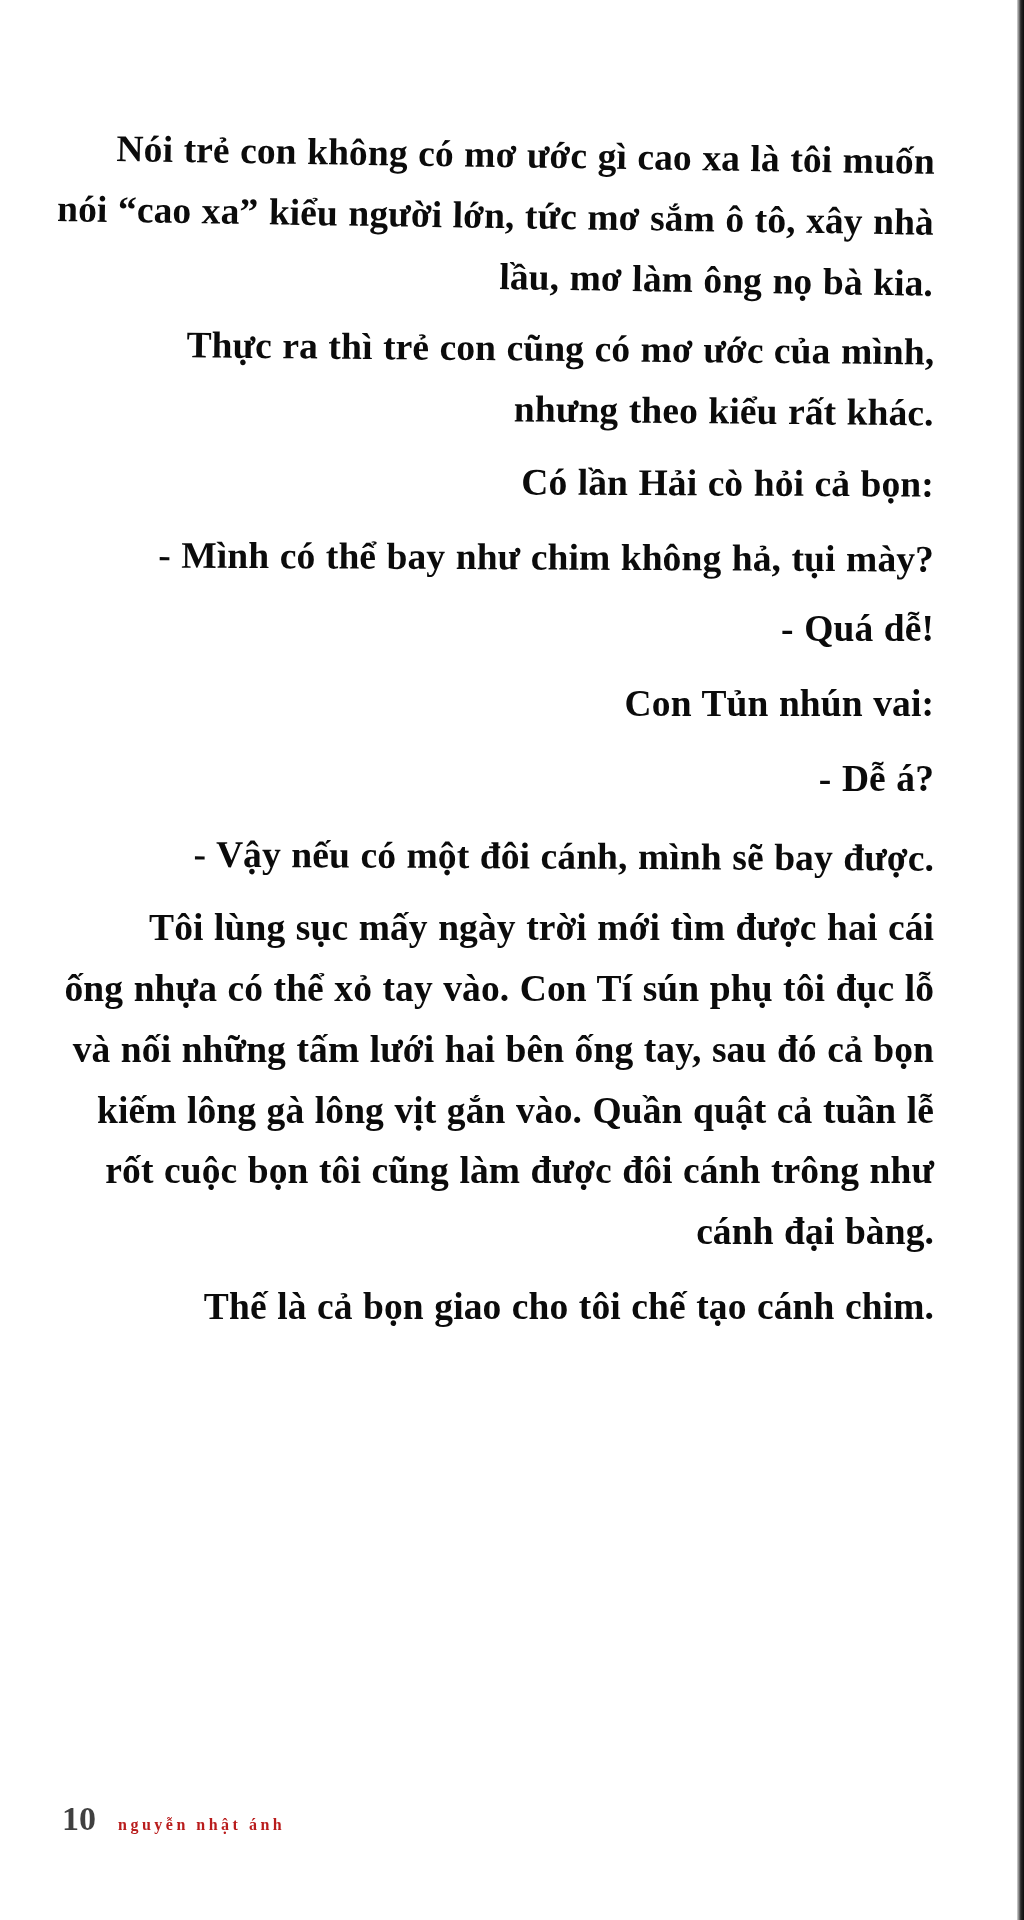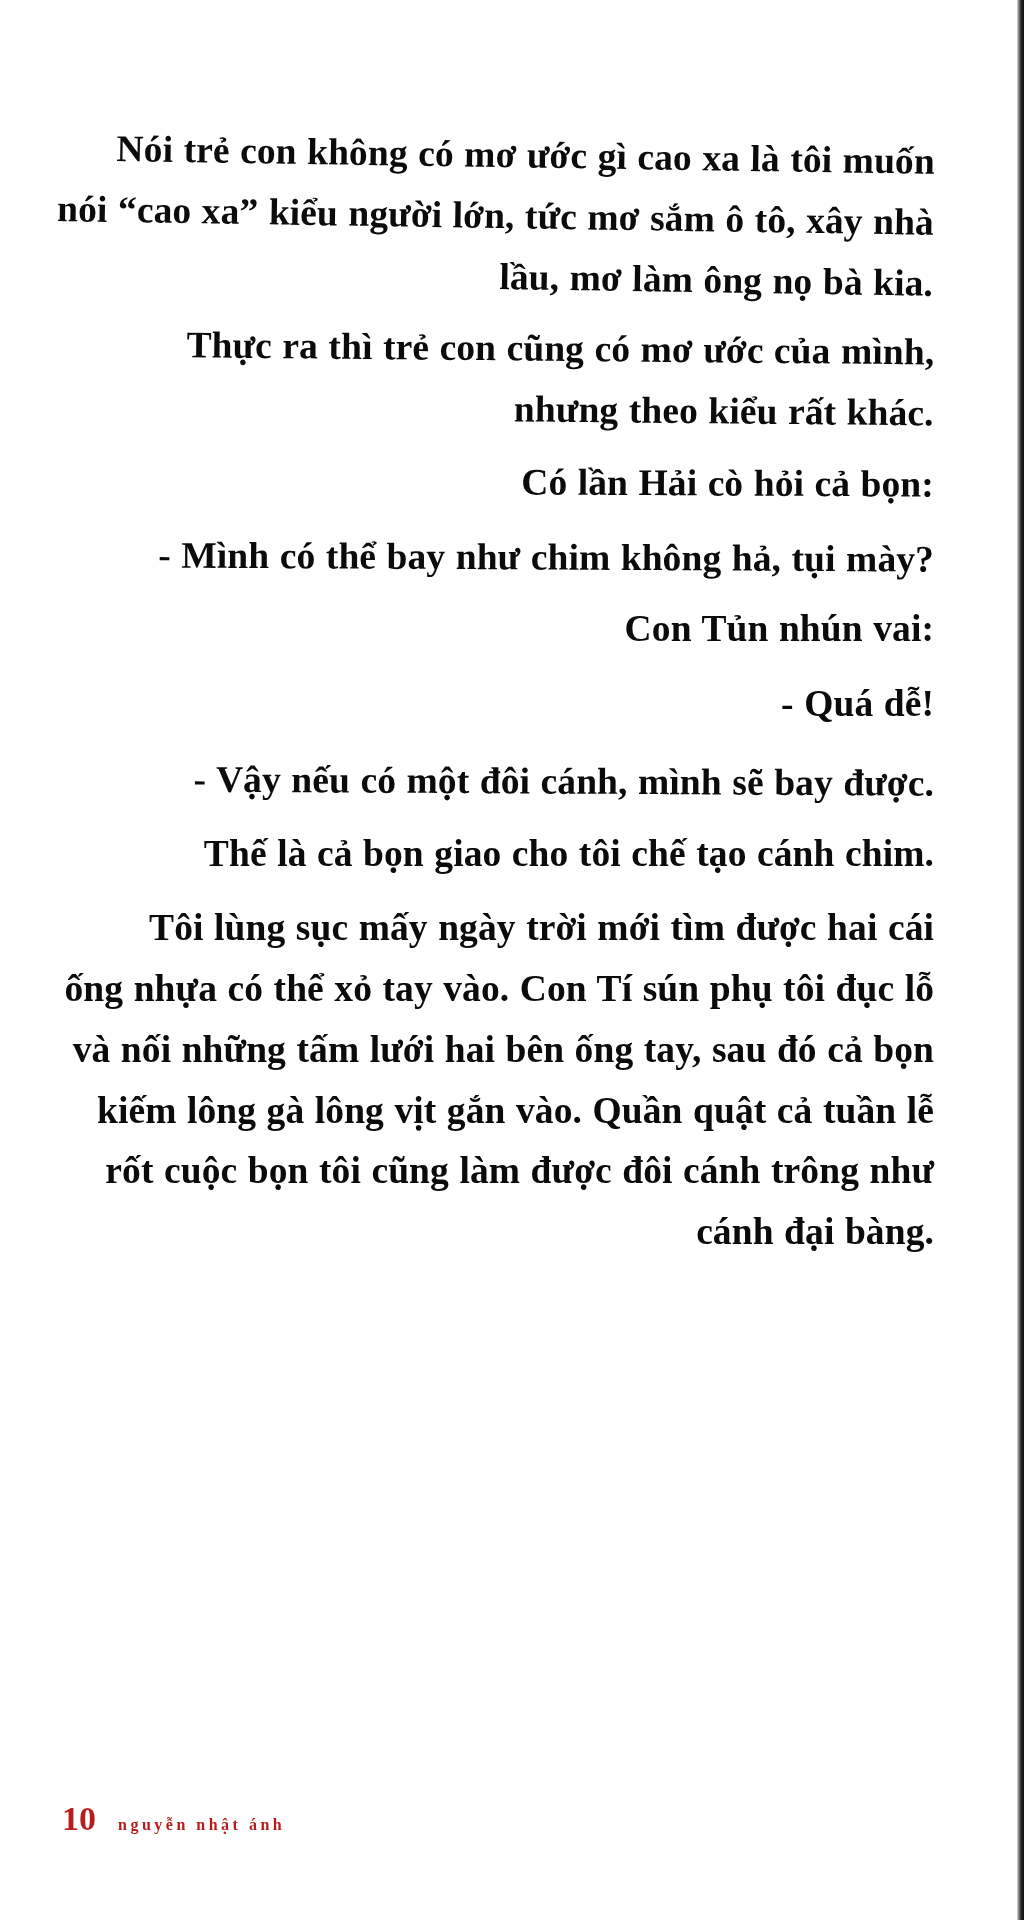--- a/index.html
+++ b/index.html
@@ -69,21 +69,21 @@
     left: 62px;
     bottom: 82px;
     display: flex;
     align-items: baseline;
     gap: 22px;
   }
   .folio {
     font-size: 34px;
     font-weight: 700;
     font-family: "Liberation Serif", serif;
-    color: #b91c1c;
+    color: #404040;
   }
   .runninghead {
     font-size: 16px;
     font-weight: 700;
     letter-spacing: 3.5px;
     font-family: "Liberation Serif", serif;
     color: #b91c1c;
   }
 </style>
 </head>
@@ -96,33 +96,34 @@
   <div class="text-block">
 
     <p class="para indent skew-strong">Nói trẻ con không có mơ ước gì cao xa là tôi muốn nói “cao xa” kiểu người lớn, tức mơ sắm ô tô, xây nhà lầu, mơ làm ông nọ bà kia.</p>
 
     <p class="para indent skew-mid">Thực ra thì trẻ con cũng có mơ ước của mình, nhưng theo kiểu rất khác.</p>
 
     <p class="para indent skew-soft">Có lần Hải cò hỏi cả bọn:</p>
 
     <p class="para dash skew-soft">- Mình có thể bay như chim không hả, tụi mày?</p>
 
+    <p class="para dash skew-none">- Quá dễ!</p>
+
     <p class="para indent skew-none">Con Tủn nhún vai:</p>
 
-    <p class="para dash skew-none">- Quá dễ!</p>
-
+    <p class="para dash skew-none">- Dễ á?</p>
 
 
 
 
     <p class="para dash skew-soft">- Vậy nếu có một đôi cánh, mình sẽ bay được.</p>
 
+    <p class="para indent skew-none">Tôi lùng sục mấy ngày trời mới tìm được hai cái ống nhựa có thể xỏ tay vào. Con Tí sún phụ tôi đục lỗ và nối những tấm lưới hai bên ống tay, sau đó cả bọn kiếm lông gà lông vịt gắn vào. Quần quật cả tuần lễ rốt cuộc bọn tôi cũng làm được đôi cánh trông như cánh đại bàng.</p>
+
     <p class="para indent skew-none">Thế là cả bọn giao cho tôi chế tạo cánh chim.</p>
-
-    <p class="para indent skew-none">Tôi lùng sục mấy ngày trời mới tìm được hai cái ống nhựa có thể xỏ tay vào. Con Tí sún phụ tôi đục lỗ và nối những tấm lưới hai bên ống tay, sau đó cả bọn kiếm lông gà lông vịt gắn vào. Quần quật cả tuần lễ rốt cuộc bọn tôi cũng làm được đôi cánh trông như cánh đại bàng.</p>
 
   </div>
 
   <div class="footer">
     <span class="folio">10</span>
     <span class="runninghead">nguyễn nhật ánh</span>
   </div>
 
 </div>
 

